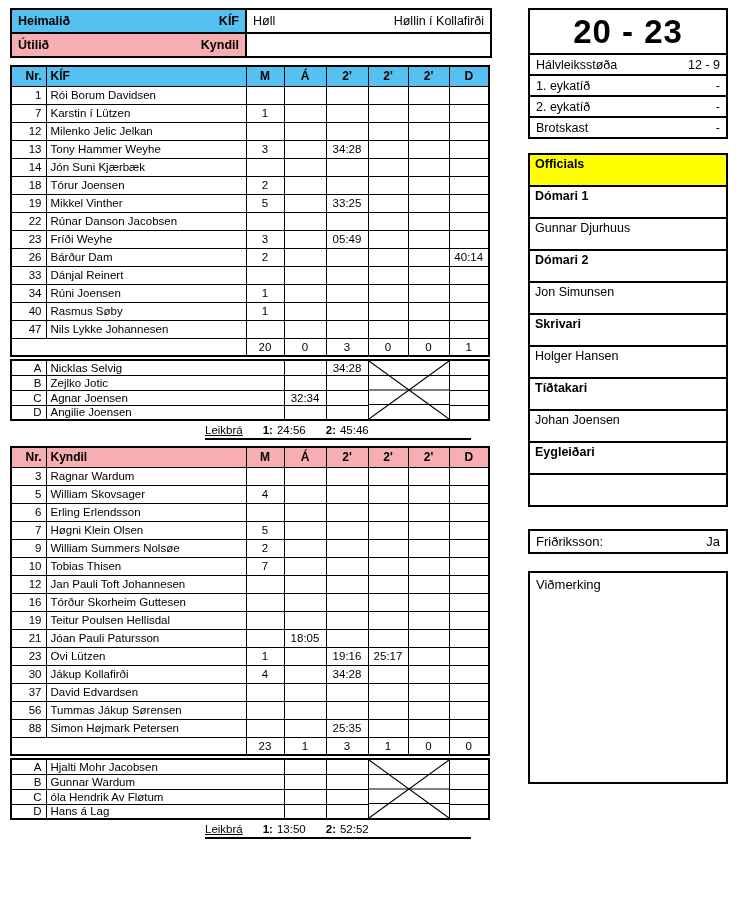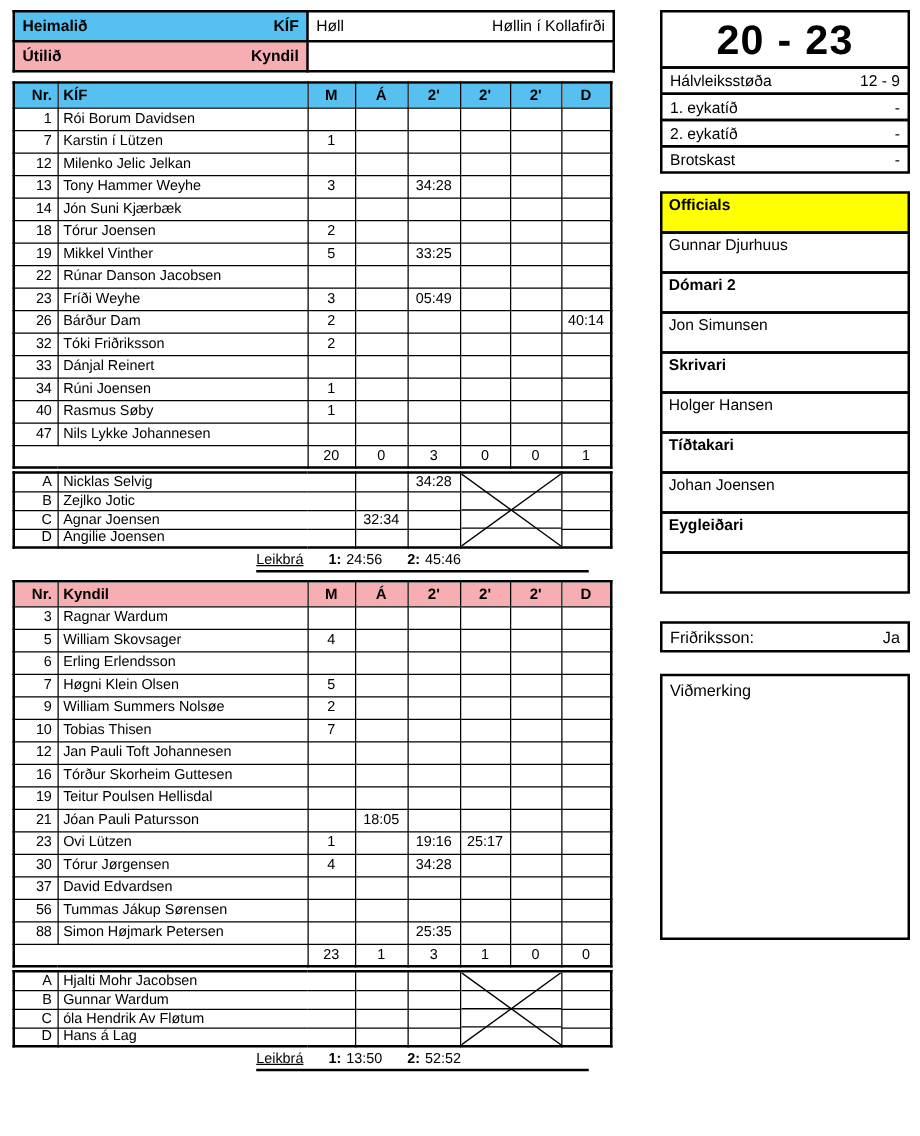--- a/index.html
+++ b/index.html
@@ -225,30 +225,20 @@
             <td class="c-nr">26</td>
             <td class="c-name">Bárður Dam</td>
             <td class="c-val">2</td>
             <td class="c-val"></td>
             <td class="c-val"></td>
             <td class="c-val"></td>
             <td class="c-val"></td>
             <td class="c-val">40:14</td>
           </tr>
           <tr>
-            <td class="c-nr">32</td>
-            <td class="c-name">Tóki Friðriksson</td>
-            <td class="c-val">2</td>
-            <td class="c-val"></td>
-            <td class="c-val"></td>
-            <td class="c-val"></td>
-            <td class="c-val"></td>
-            <td class="c-val"></td>
-          </tr>
-          <tr>
             <td class="c-nr">33</td>
             <td class="c-name">Dánjal Reinert</td>
             <td class="c-val"></td>
             <td class="c-val"></td>
             <td class="c-val"></td>
             <td class="c-val"></td>
             <td class="c-val"></td>
             <td class="c-val"></td>
           </tr>
           <tr>
@@ -482,21 +472,21 @@
             <td class="c-name">Ovi Lützen</td>
             <td class="c-val">1</td>
             <td class="c-val"></td>
             <td class="c-val">19:16</td>
             <td class="c-val">25:17</td>
             <td class="c-val"></td>
             <td class="c-val"></td>
           </tr>
           <tr>
             <td class="c-nr">30</td>
-            <td class="c-name">Tórur Jørgensen</td>
+            <td class="c-name">Jákup Kollafirði</td>
             <td class="c-val">4</td>
             <td class="c-val"></td>
             <td class="c-val">34:28</td>
             <td class="c-val"></td>
             <td class="c-val"></td>
             <td class="c-val"></td>
           </tr>
           <tr>
             <td class="c-nr">37</td>
             <td class="c-name">David Edvardsen</td>
@@ -616,20 +606,21 @@
       </div>
       <div class="info-row">
         <span class="lab">Brotskast</span>
         <span class="val">-</span>
       </div>
     </div>
 
   <div class="officials-box">
     <div class="off-row off-title" style="background: rgb(255, 255, 0);">Officials</div>
     <div>
+        <div class="off-row off-role">Dómari 1</div>
         <div class="off-row off-name">Gunnar Djurhuus</div>
         <div class="off-row off-role">Dómari 2</div>
         <div class="off-row off-name">Jon Simunsen</div>
         <div class="off-row off-role">Skrivari</div>
         <div class="off-row off-name">Holger Hansen</div>
         <div class="off-row off-role">Tíðtakari</div>
         <div class="off-row off-name">Johan Joensen</div>
         <div class="off-row off-role">Eygleiðari</div>
         <div class="off-row off-name"></div>
       </div>

